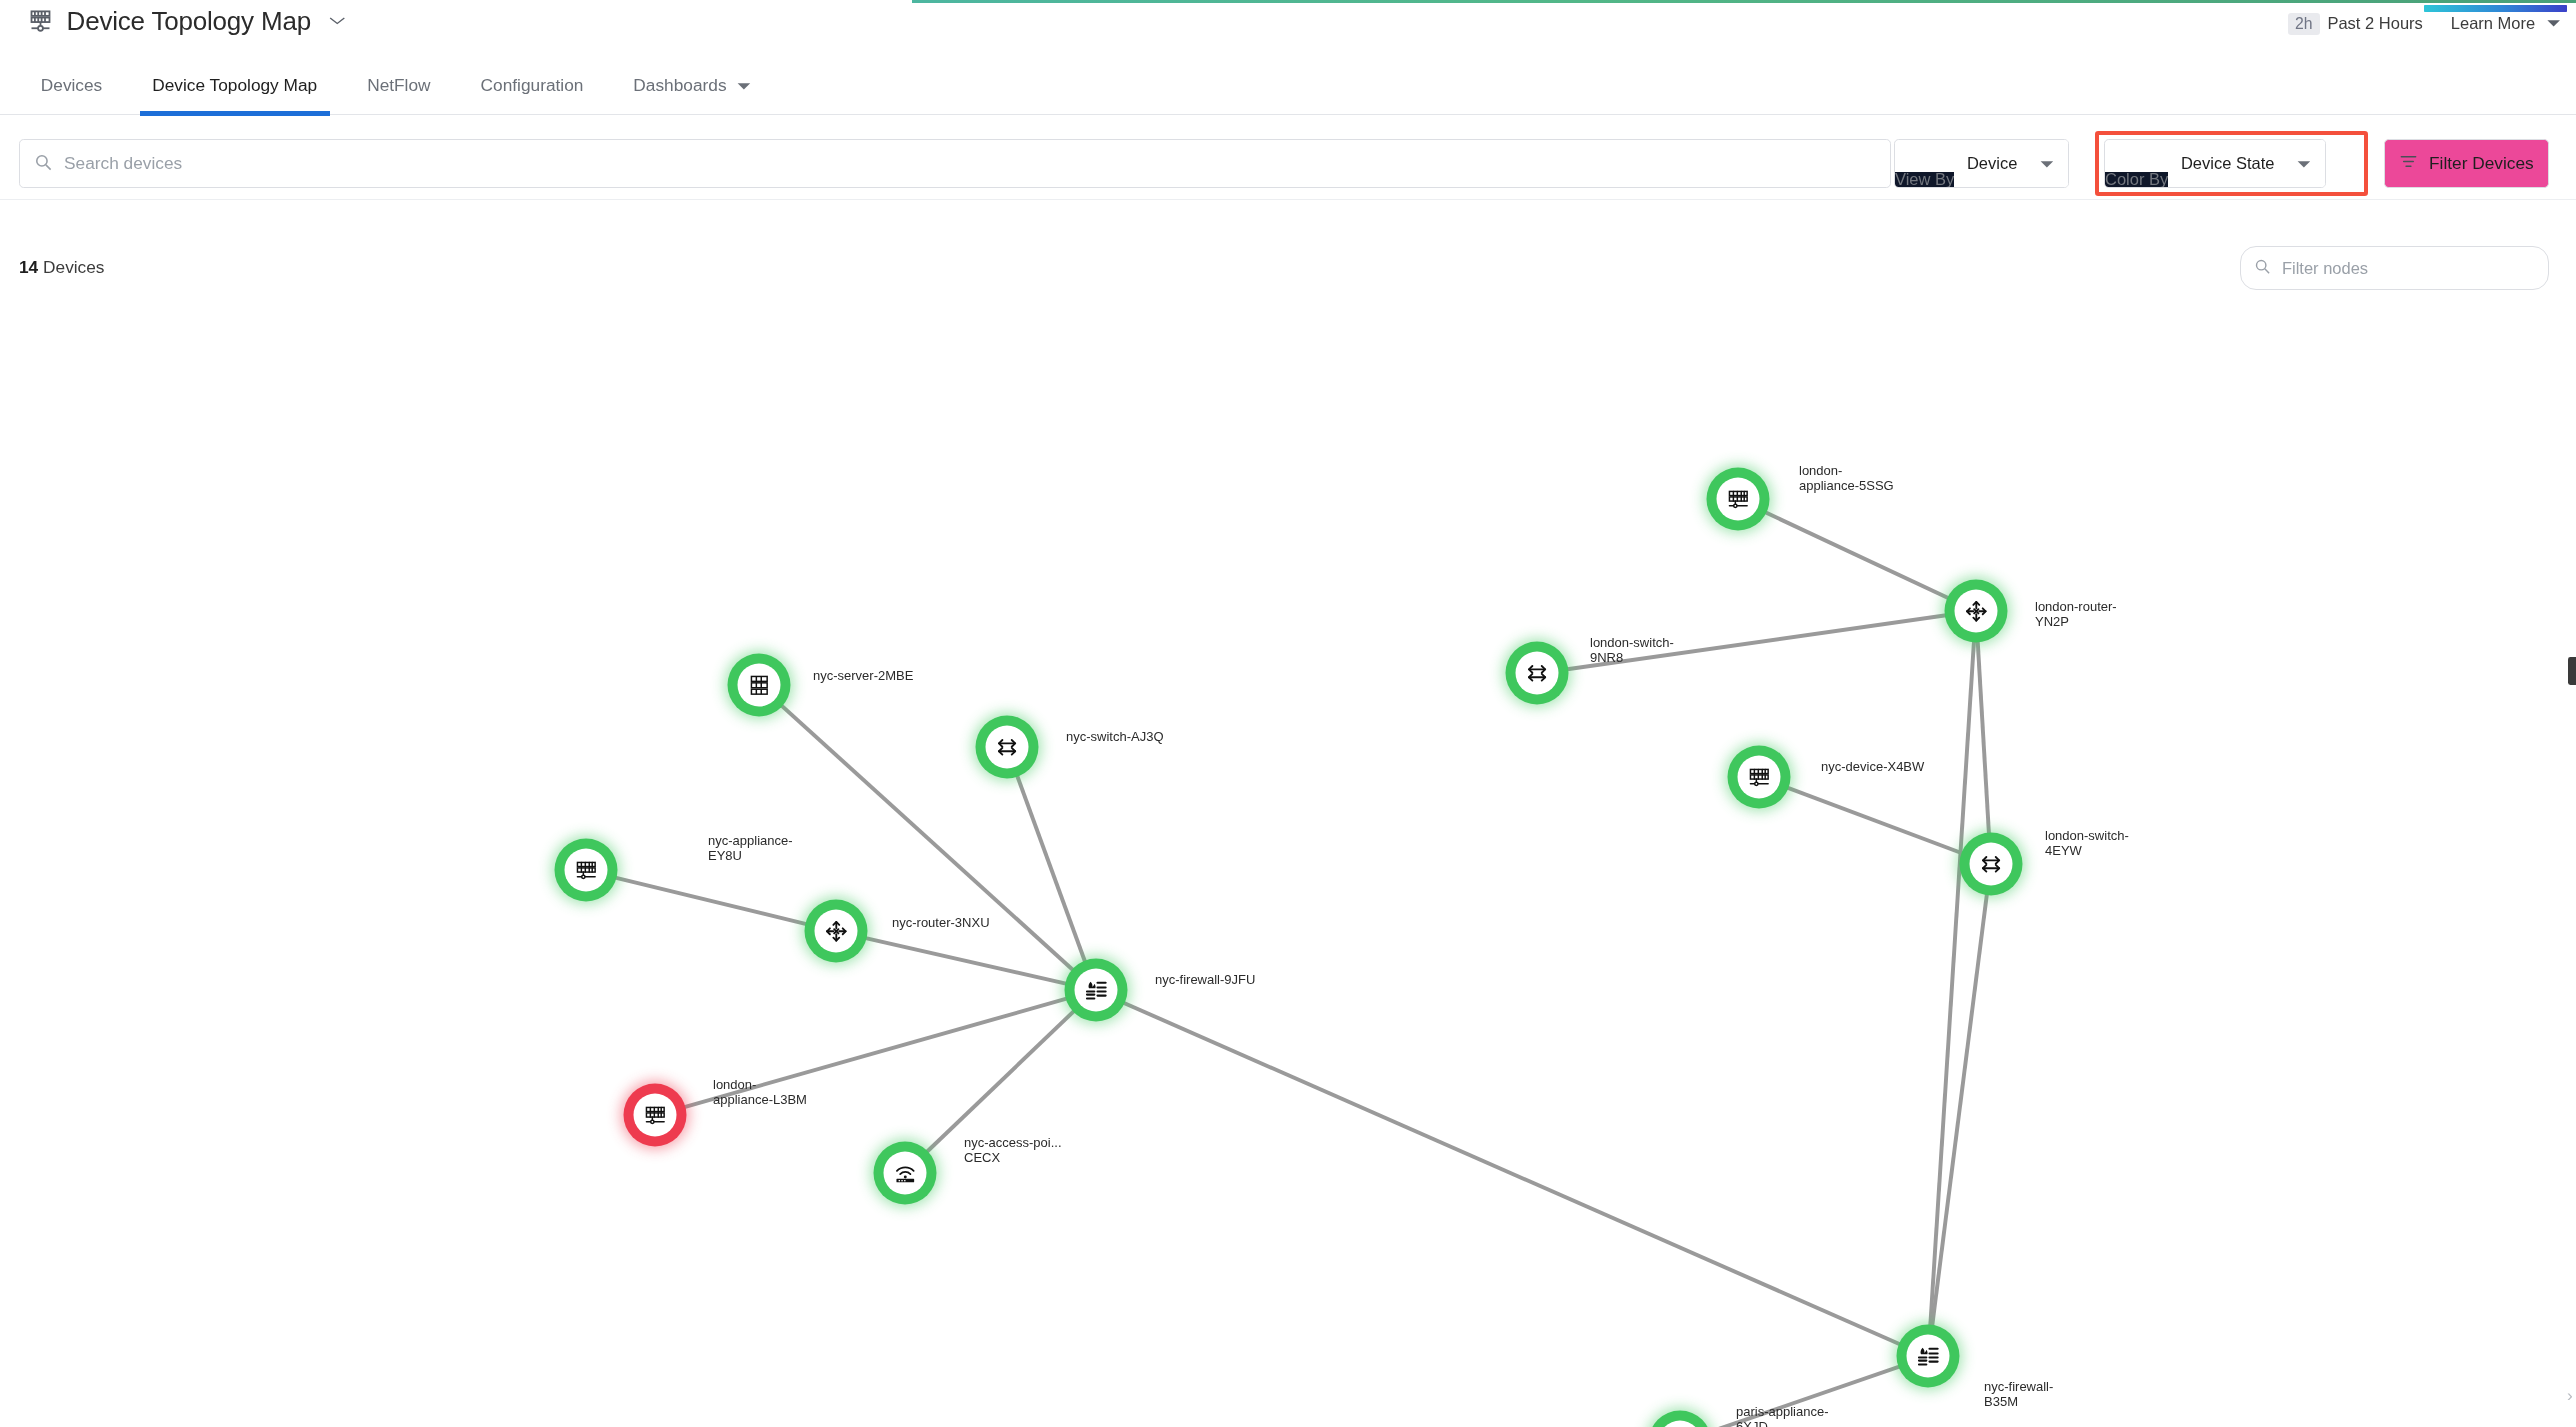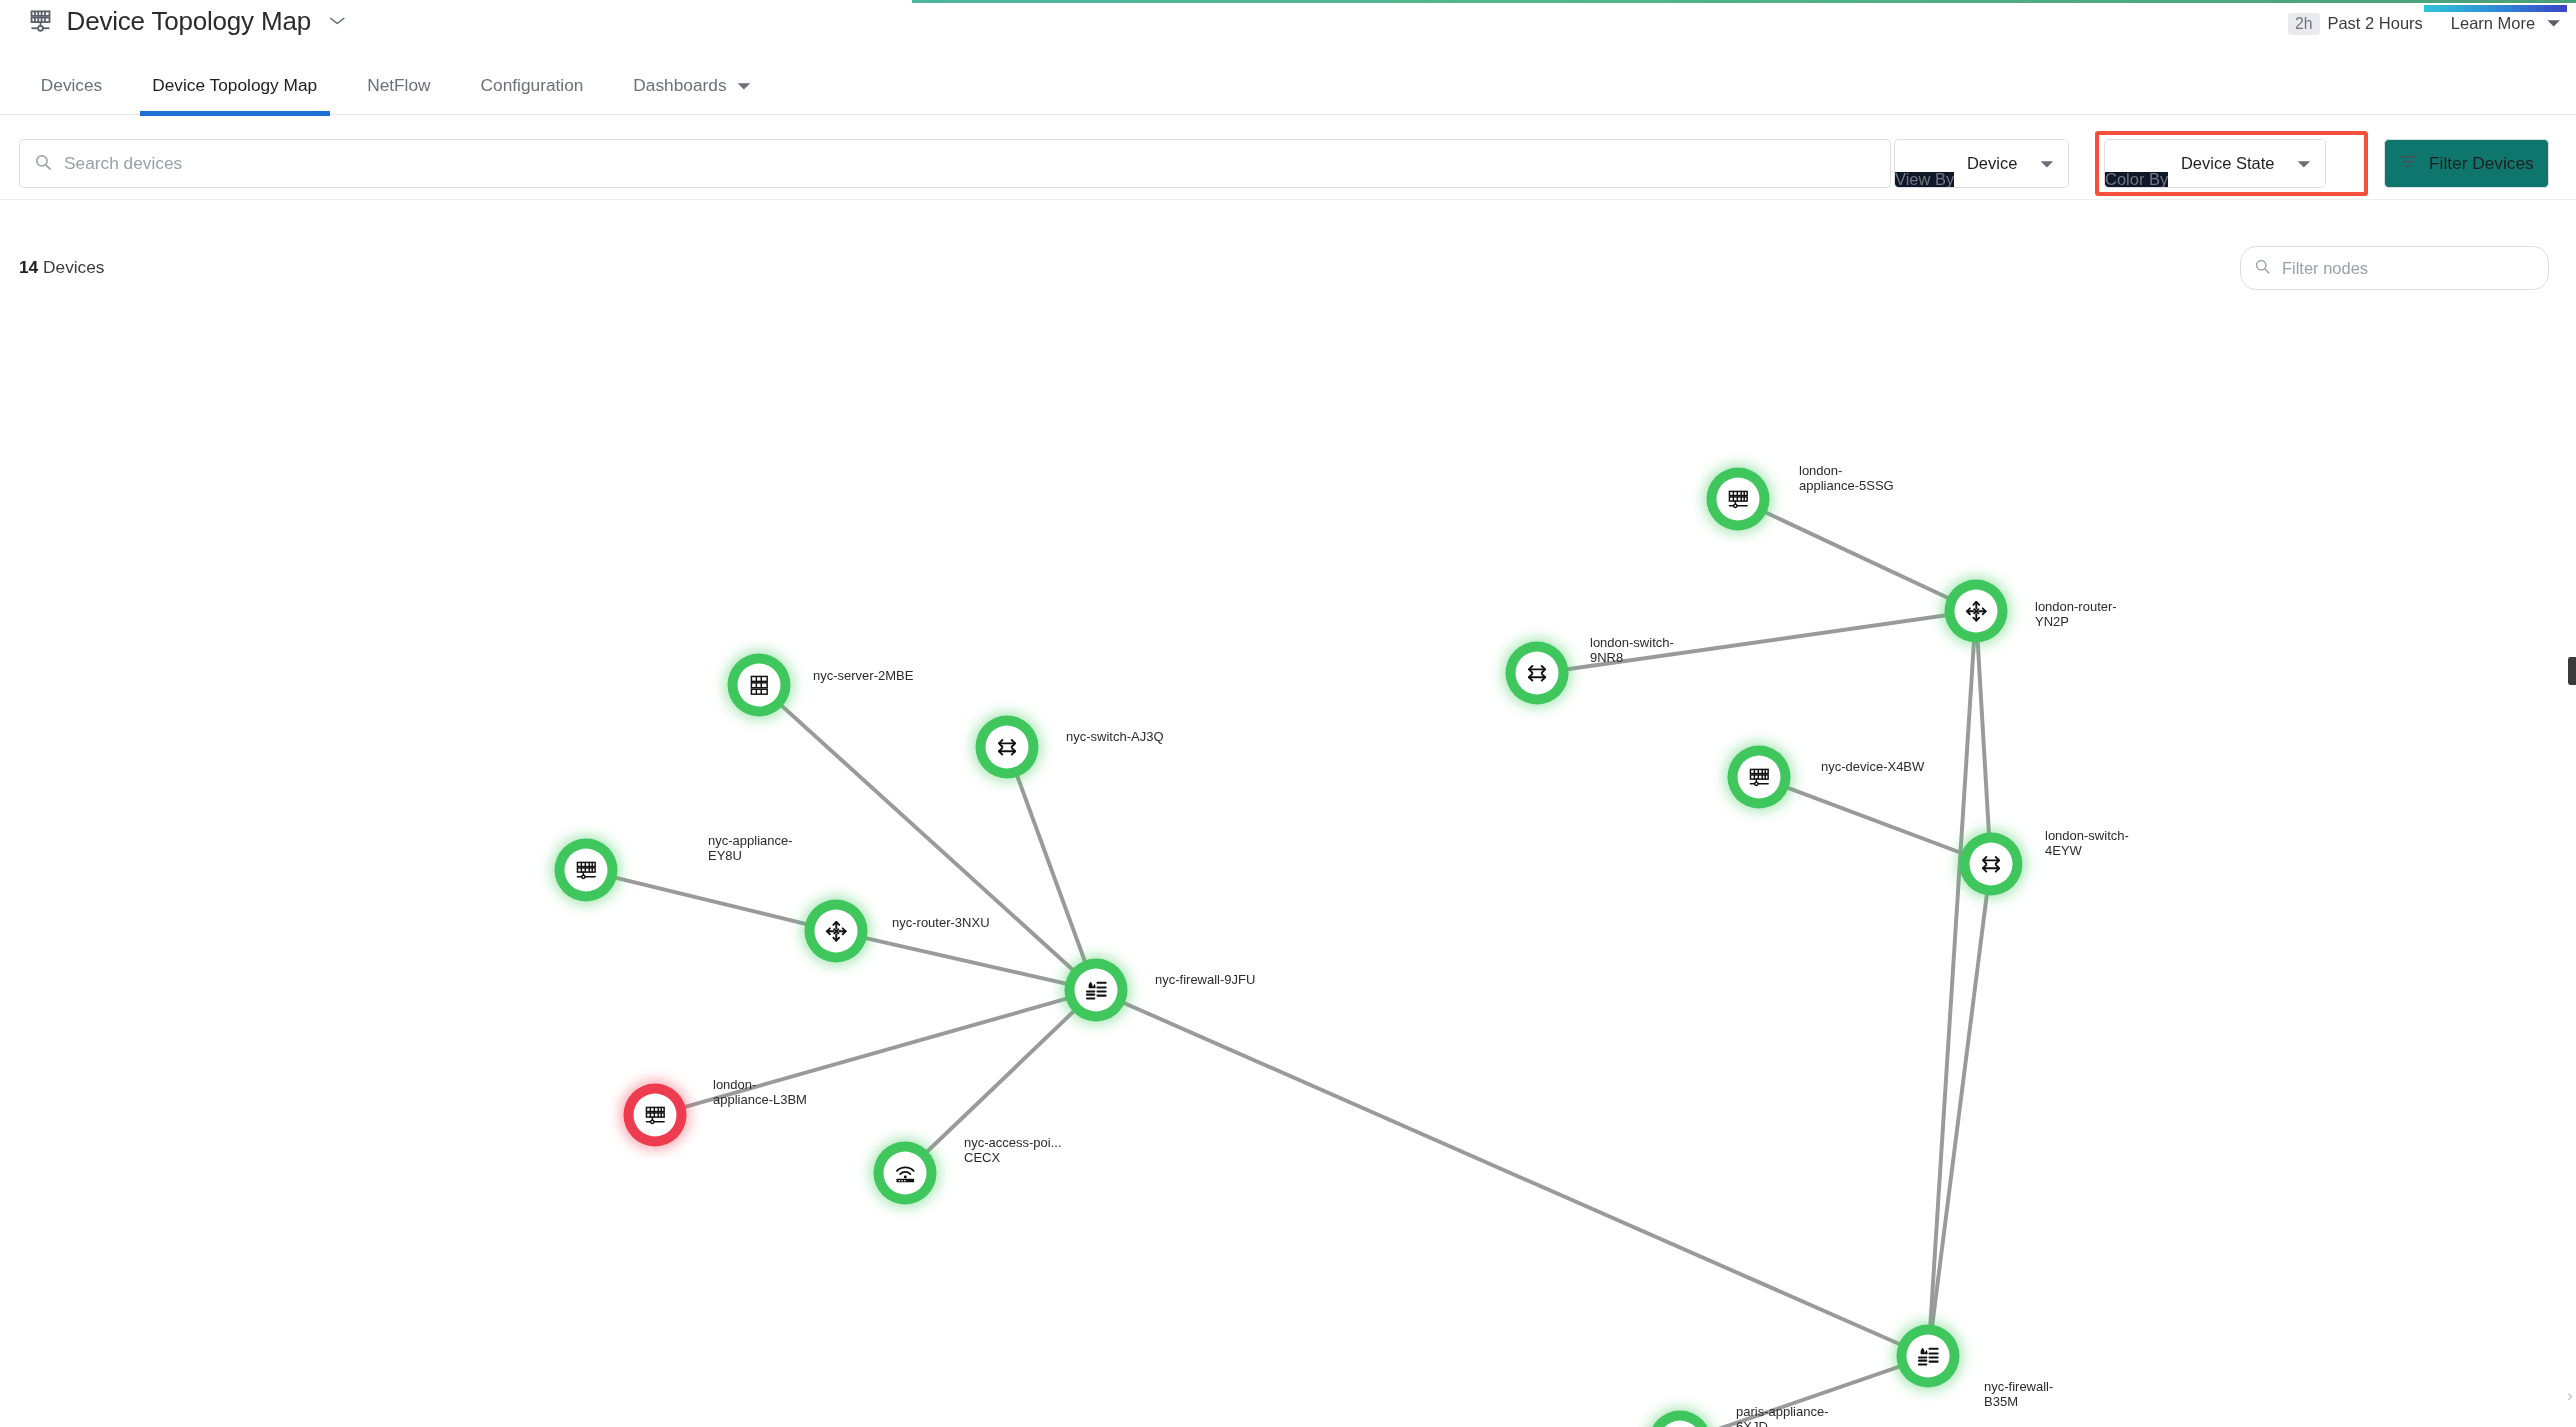--- a/index.html
+++ b/index.html
@@ -99,21 +99,21 @@
     display: flex; align-items: center; padding: 0 12.6px; gap: 22px;
     white-space: nowrap; cursor: pointer;
   }
   #color-by-highlight {
     position: absolute; left: 2095px; top: -7.9px;
     width: 273px; height: 65px;
     border: 4.7px solid #f4503c; border-radius: 3.2px; pointer-events: none;
   }
   #filter-devices-btn {
     position: absolute; left: 2384px; top: 0; height: 49px;
-    border: 1.6px solid #dcdee3; border-radius: 4.7px; background: #0f766e;
+    border: 1.6px solid #dcdee3; border-radius: 4.7px; background: #ec4899;
     display: flex; align-items: center; gap: 11px; padding: 0 14px;
     font-size: 17.3px; color: #1f1f1f; cursor: pointer; white-space: nowrap;
   }
 
   
   #content-area {
     position: absolute; top: 199px; left: 0; width: 2576px; height: 1229px;
     background: #fff; border-top: 1.6px solid #eceef1;
   }
   #device-count {

